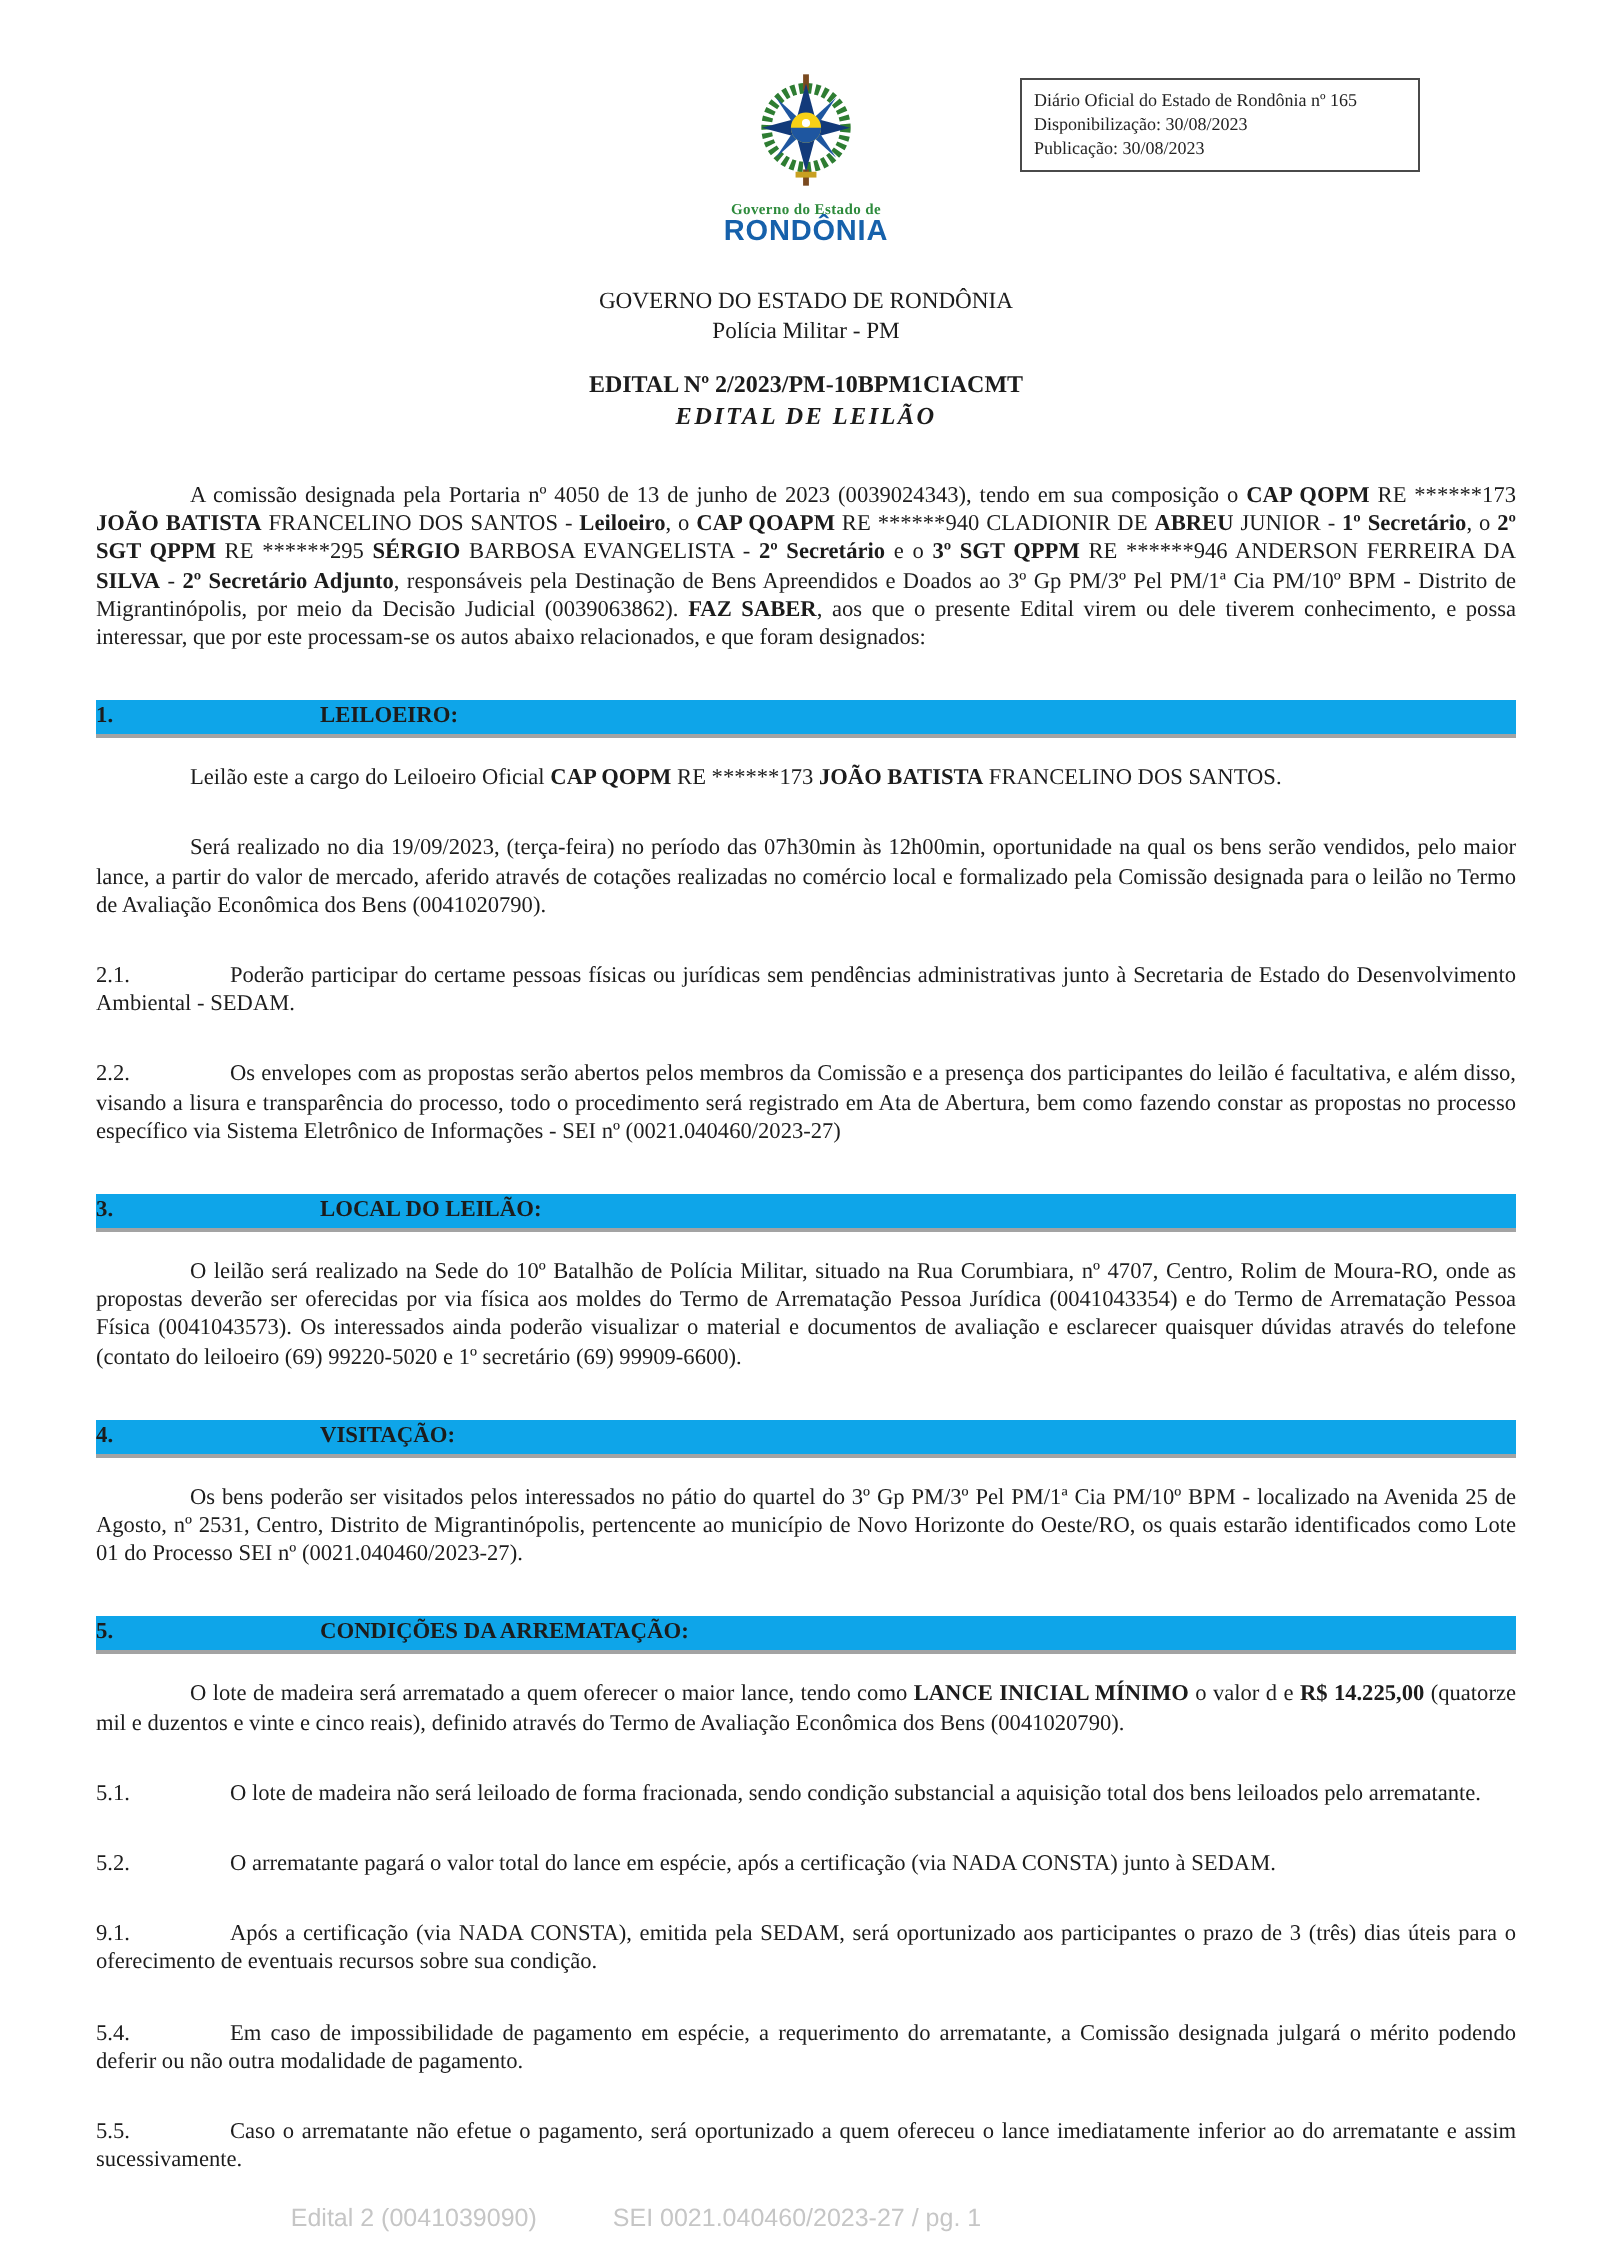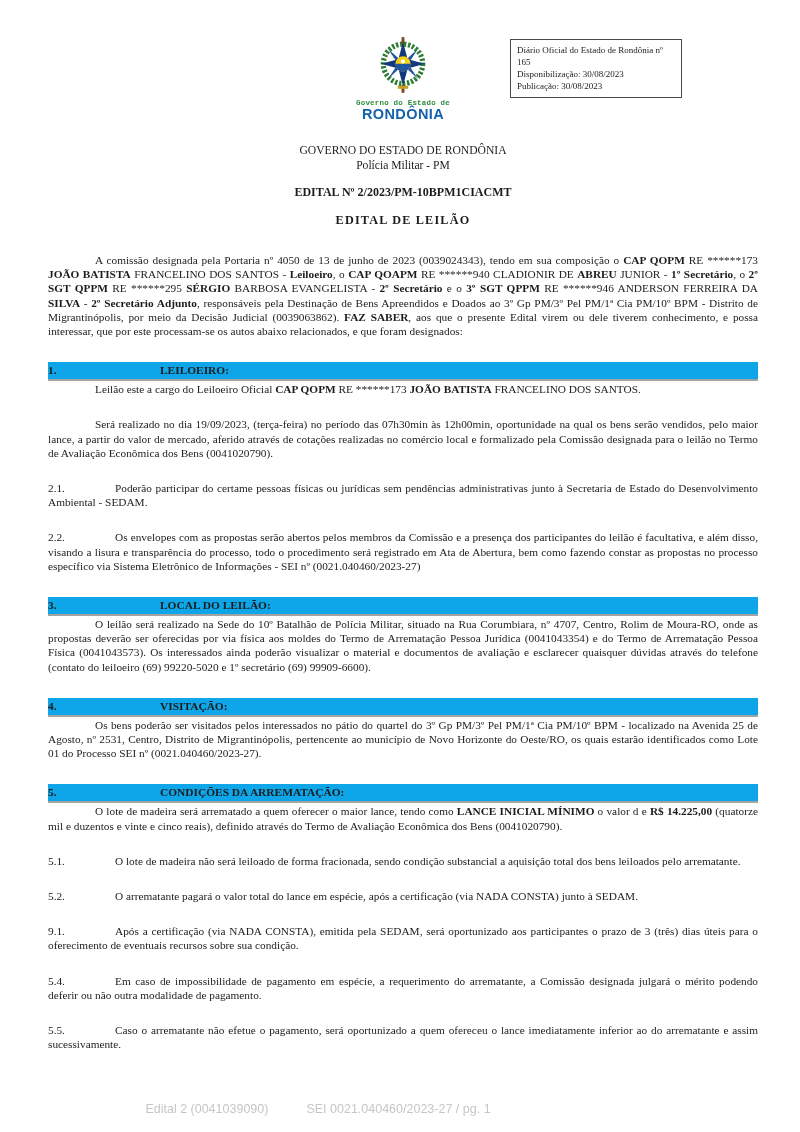--- a/index.html
+++ b/index.html
@@ -3,38 +3,38 @@
 <meta charset="utf-8">
 <style>
   * { margin:0; padding:0; box-sizing:border-box; }
   html,body { width:800px; height:1132px; background:#ffffff; overflow:hidden; }
   body { font-family:"Liberation Serif", serif; color:#1c1c1c; position:relative; }
   .page { position:relative; width:800px; height:1132px; padding:36px 42px 0 48px; }
 
   
   .header { position:relative; height:96px; }
   .logo-block { width:120px; margin:0 auto; text-align:center; }
-  .logo-caption-top { font-family:Liberation Mono, monospace; font-weight:bold; font-size:7.5px; letter-spacing:.2px; margin-top:1px; }
+  .logo-caption-top { font-family:Liberation Serif, serif; font-weight:bold; font-size:7.5px; letter-spacing:.2px; margin-top:1px; }
   .logo-caption-bottom { font-family:"Liberation Sans", sans-serif; font-weight:bold; font-size:14.5px; letter-spacing:.4px; line-height:14px; }
-  .gazette-box { position:absolute; top:3px; left:462px; width:172px; border:1px solid #4a4a4a; padding:4px 14px 5px 6px; font-size:9px; line-height:12px; color:#222; }
+  .gazette-box { position:absolute; top:3px; left:462px; width:200px; border:1px solid #4a4a4a; padding:4px 14px 5px 6px; font-size:9px; line-height:12px; color:#222; }
 
   .org-line1 { text-align:center; font-size:11.6px; margin-top:12px; }
   .org-line2 { text-align:center; font-size:11.6px; margin-top:2px; }
   .doc-number { text-align:center; font-size:12px; font-weight:bold; margin-top:13px; }
-  .doc-title { text-align:center; font-size:12.2px; font-weight:bold; letter-spacing:1.2px; margin-top:13px; }
+  .doc-title { text-align:center; font-size:12.2px; font-weight:bold; letter-spacing:1.2px; margin-top:1px;font-style:italic; }
 
   
   .doc-body { margin-top:25px; }
   .para { font-size:11.3px; line-height:14.2px; text-align:justify; margin-top:21px; }
   .para.indent { text-indent:47px; }
   .pnum { display:inline-block; width:67px; text-indent:0; }
   .sec-heading { margin-top:24px; font-weight:bold; font-size:11.4px; line-height:15px;
                  background:#0ea5e9; border-bottom:2px solid #a3a3a3; padding:1px 0 1px 0; }
   .sec-heading .hnum { display:inline-block; width:112px; }
-  .sec-heading + .para { margin-top:1px; }
+  .sec-heading + .para { margin-top:13px; }
 
   
   .footer { position:absolute; left:0; bottom:16px; width:636px; display:flex; justify-content:center; gap:38px;
             font-family:"Liberation Sans", sans-serif; font-size:12.5px; color:#c6c6c6; }
 
   b { font-weight:bold; }
 </style>
 </head>
 <body>
 

